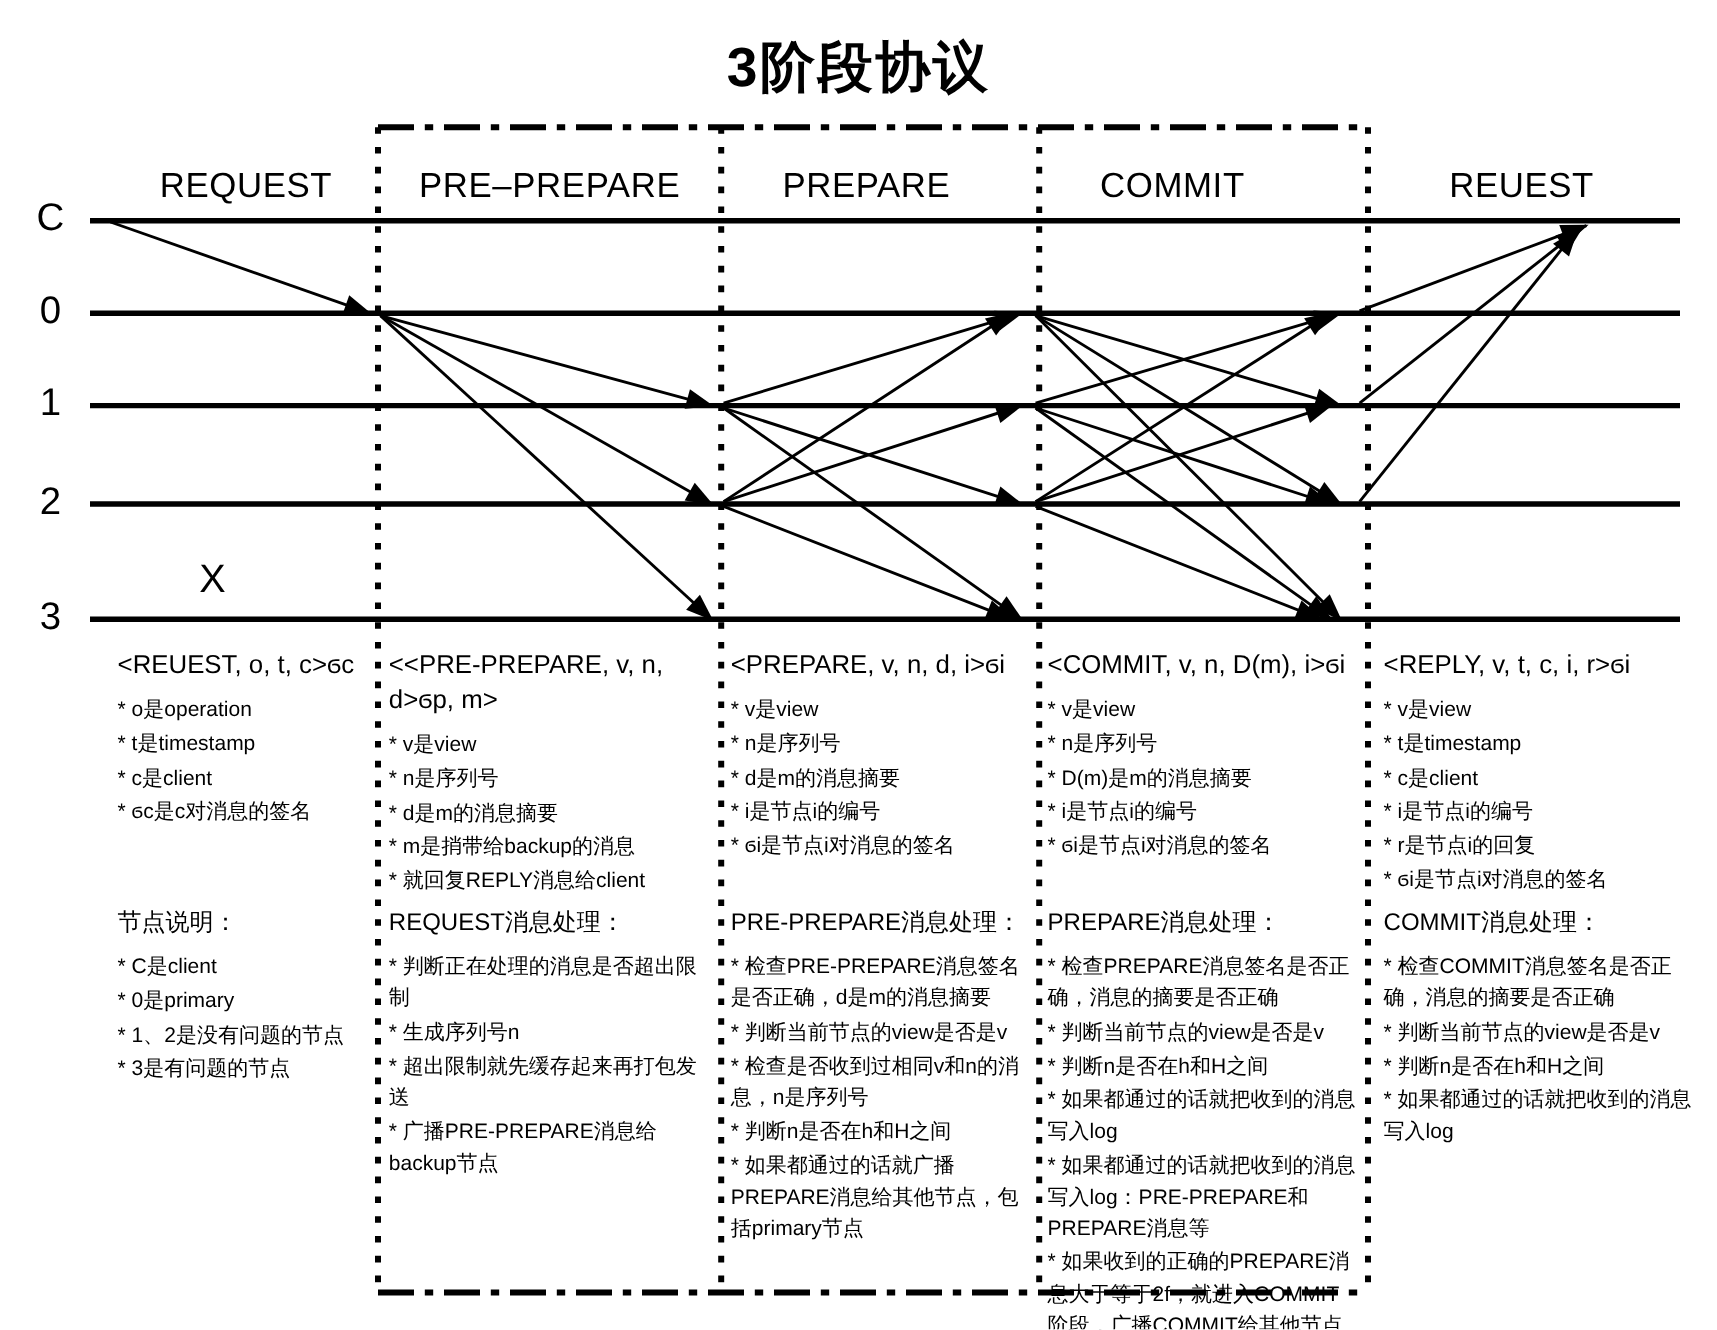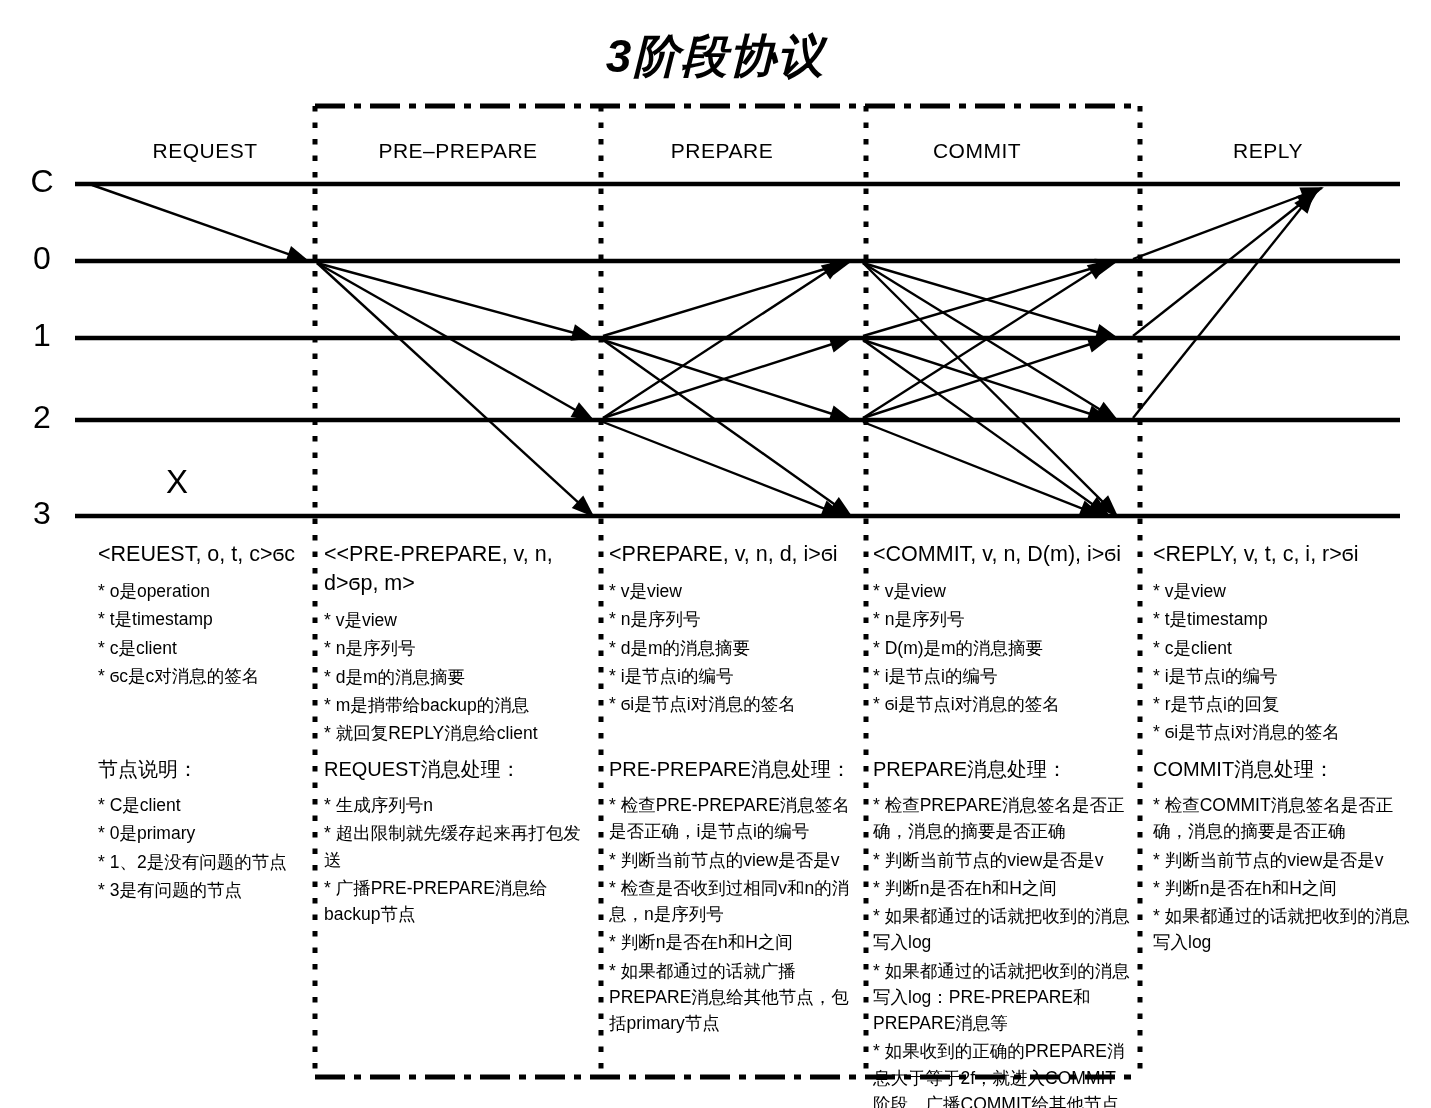--- a/index.html
+++ b/index.html
@@ -10,25 +10,24 @@
     font-family:"Liberation Sans",sans-serif;
     color:#000;
     overflow:hidden;
   }
   #diagram-svg{position:absolute;left:0;top:0;width:1431px;height:1108px;}
   .title{
     position:absolute;left:0;top:26px;width:1431px;
     text-align:center;font-size:46px;font-weight:bold;
     letter-spacing:2px;
     font-family:"Liberation Sans",sans-serif;
-    font-style:italic;
   }
   .phase-label{
     position:absolute;top:139px;transform:translateX(-50%);
-    font-size:21px;letter-spacing:0.5px;white-space:nowrap;
+    font-size:29px;letter-spacing:0.5px;white-space:nowrap;
   }
   .node-label{
     position:absolute;left:18px;width:48px;text-align:center;
     font-size:32px;
   }
   .faulty-marker{
     position:absolute;left:166px;top:463px;font-size:33px;
   }
   .col{
     position:absolute;top:540px;height:560px;
@@ -92,21 +91,21 @@
         <line x1="1133" y1="418" x2="1314" y2="192" stroke="#000000" stroke-width="2.4" marker-end="url(#ah)"></line>
       </g>
   </svg>
 
   <div class="title">3阶段协议</div>
 
   <div class="phase-label" style="left:205px">REQUEST</div>
   <div class="phase-label" style="left:458px">PRE–PREPARE</div>
   <div class="phase-label" style="left:722px">PREPARE</div>
   <div class="phase-label" style="left:977px">COMMIT</div>
-  <div class="phase-label" style="left:1268px">REPLY</div>
+  <div class="phase-label" style="left:1268px">REUEST</div>
 
   <div class="node-label" style="top:163px">C</div>
   <div class="node-label" style="top:240px">0</div>
   <div class="node-label" style="top:317px">1</div>
   <div class="node-label" style="top:399px">2</div>
   <div class="node-label" style="top:495px">3</div>
 
   <div class="faulty-marker">X</div>
 
   <div class="col" style="left:98px;width:216px">
@@ -125,35 +124,36 @@
     </div>
   <div class="col" style="left:324px;width:271px">
       <div class="hdr">&lt;&lt;PRE-PREPARE, v, n, d&gt;ϭp, m&gt;</div>
       <div class="spec-item">* v是view</div>
       <div class="spec-item">* n是序列号</div>
       <div class="spec-item">* d是m的消息摘要</div>
       <div class="spec-item">* m是捎带给backup的消息</div>
       <div class="spec-item">* 就回复REPLY消息给client</div>
       <div class="proc">
         <div class="proc-title">REQUEST消息处理：</div>
+        <div class="proc-item">* 判断正在处理的消息是否超出限制</div>
         <div class="proc-item">* 生成序列号n</div>
         <div class="proc-item">* 超出限制就先缓存起来再打包发送</div>
         <div class="proc-item">* 广播PRE-PREPARE消息给backup节点</div>
       </div>
     </div>
   <div class="col" style="left:609px;width:250px">
       <div class="hdr">&lt;PREPARE, v, n, d, i&gt;ϭi</div>
       <div class="spec-item">* v是view</div>
       <div class="spec-item">* n是序列号</div>
       <div class="spec-item">* d是m的消息摘要</div>
       <div class="spec-item">* i是节点i的编号</div>
       <div class="spec-item">* ϭi是节点i对消息的签名</div>
       <div class="proc">
         <div class="proc-title">PRE-PREPARE消息处理：</div>
-        <div class="proc-item">* 检查PRE-PREPARE消息签名是否正确，i是节点i的编号</div>
+        <div class="proc-item">* 检查PRE-PREPARE消息签名是否正确，d是m的消息摘要</div>
         <div class="proc-item">* 判断当前节点的view是否是v</div>
         <div class="proc-item">* 检查是否收到过相同v和n的消息，n是序列号</div>
         <div class="proc-item">* 判断n是否在h和H之间</div>
         <div class="proc-item">* 如果都通过的话就广播PREPARE消息给其他节点，包括primary节点</div>
       </div>
     </div>
   <div class="col" style="left:873px;width:258px">
       <div class="hdr">&lt;COMMIT, v, n, D(m), i&gt;ϭi</div>
       <div class="spec-item">* v是view</div>
       <div class="spec-item">* n是序列号</div>

